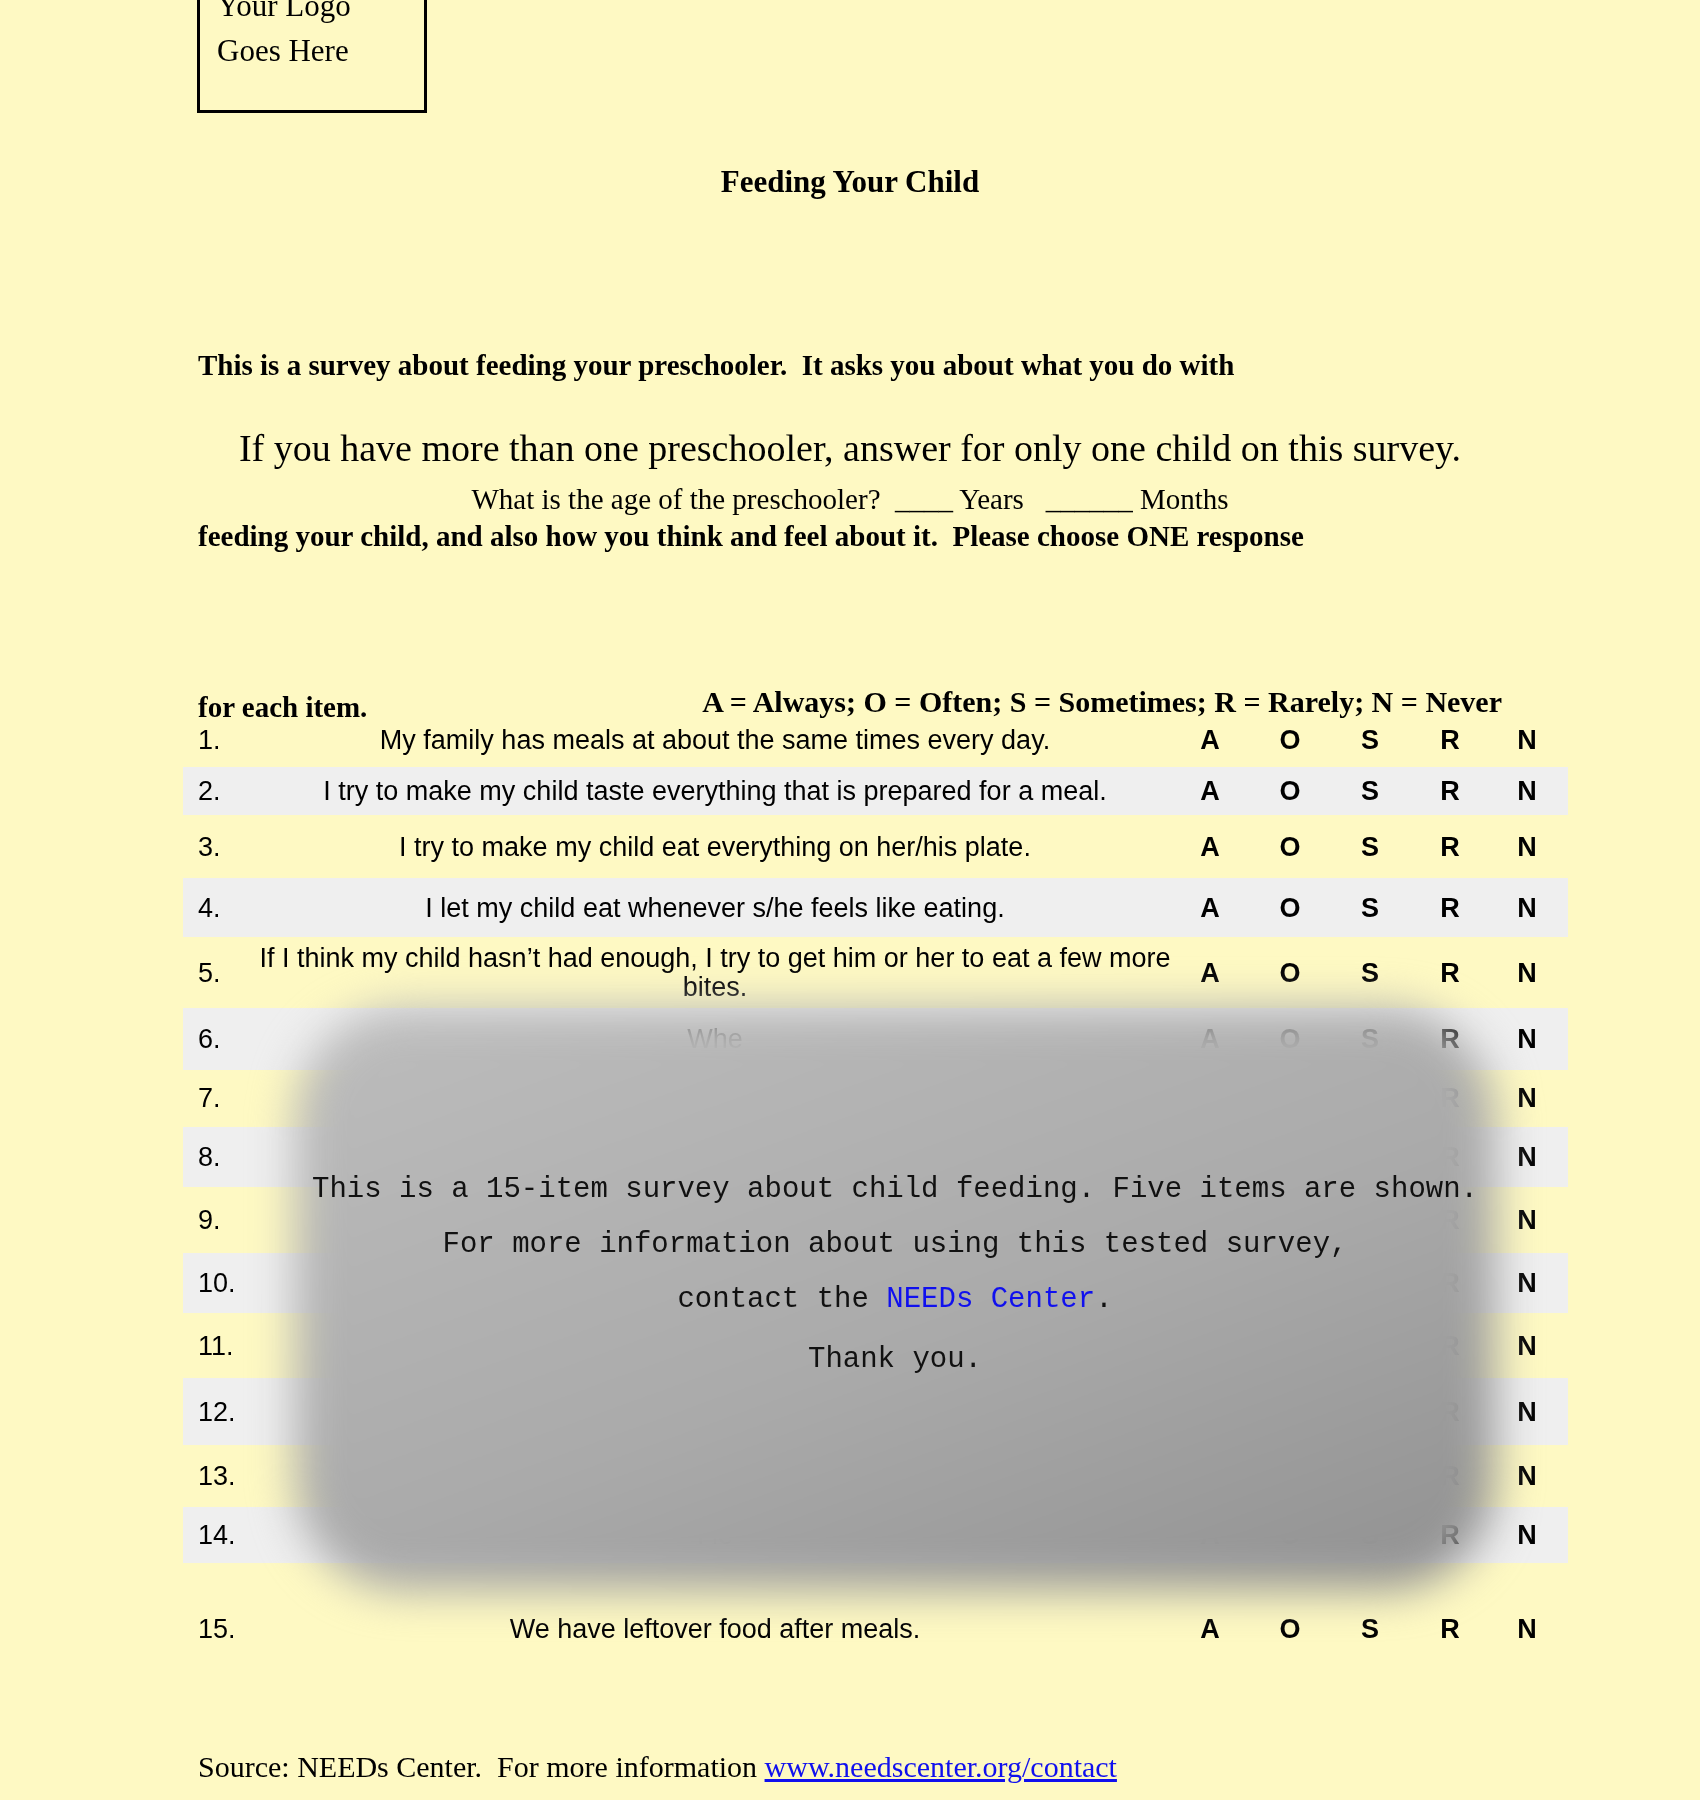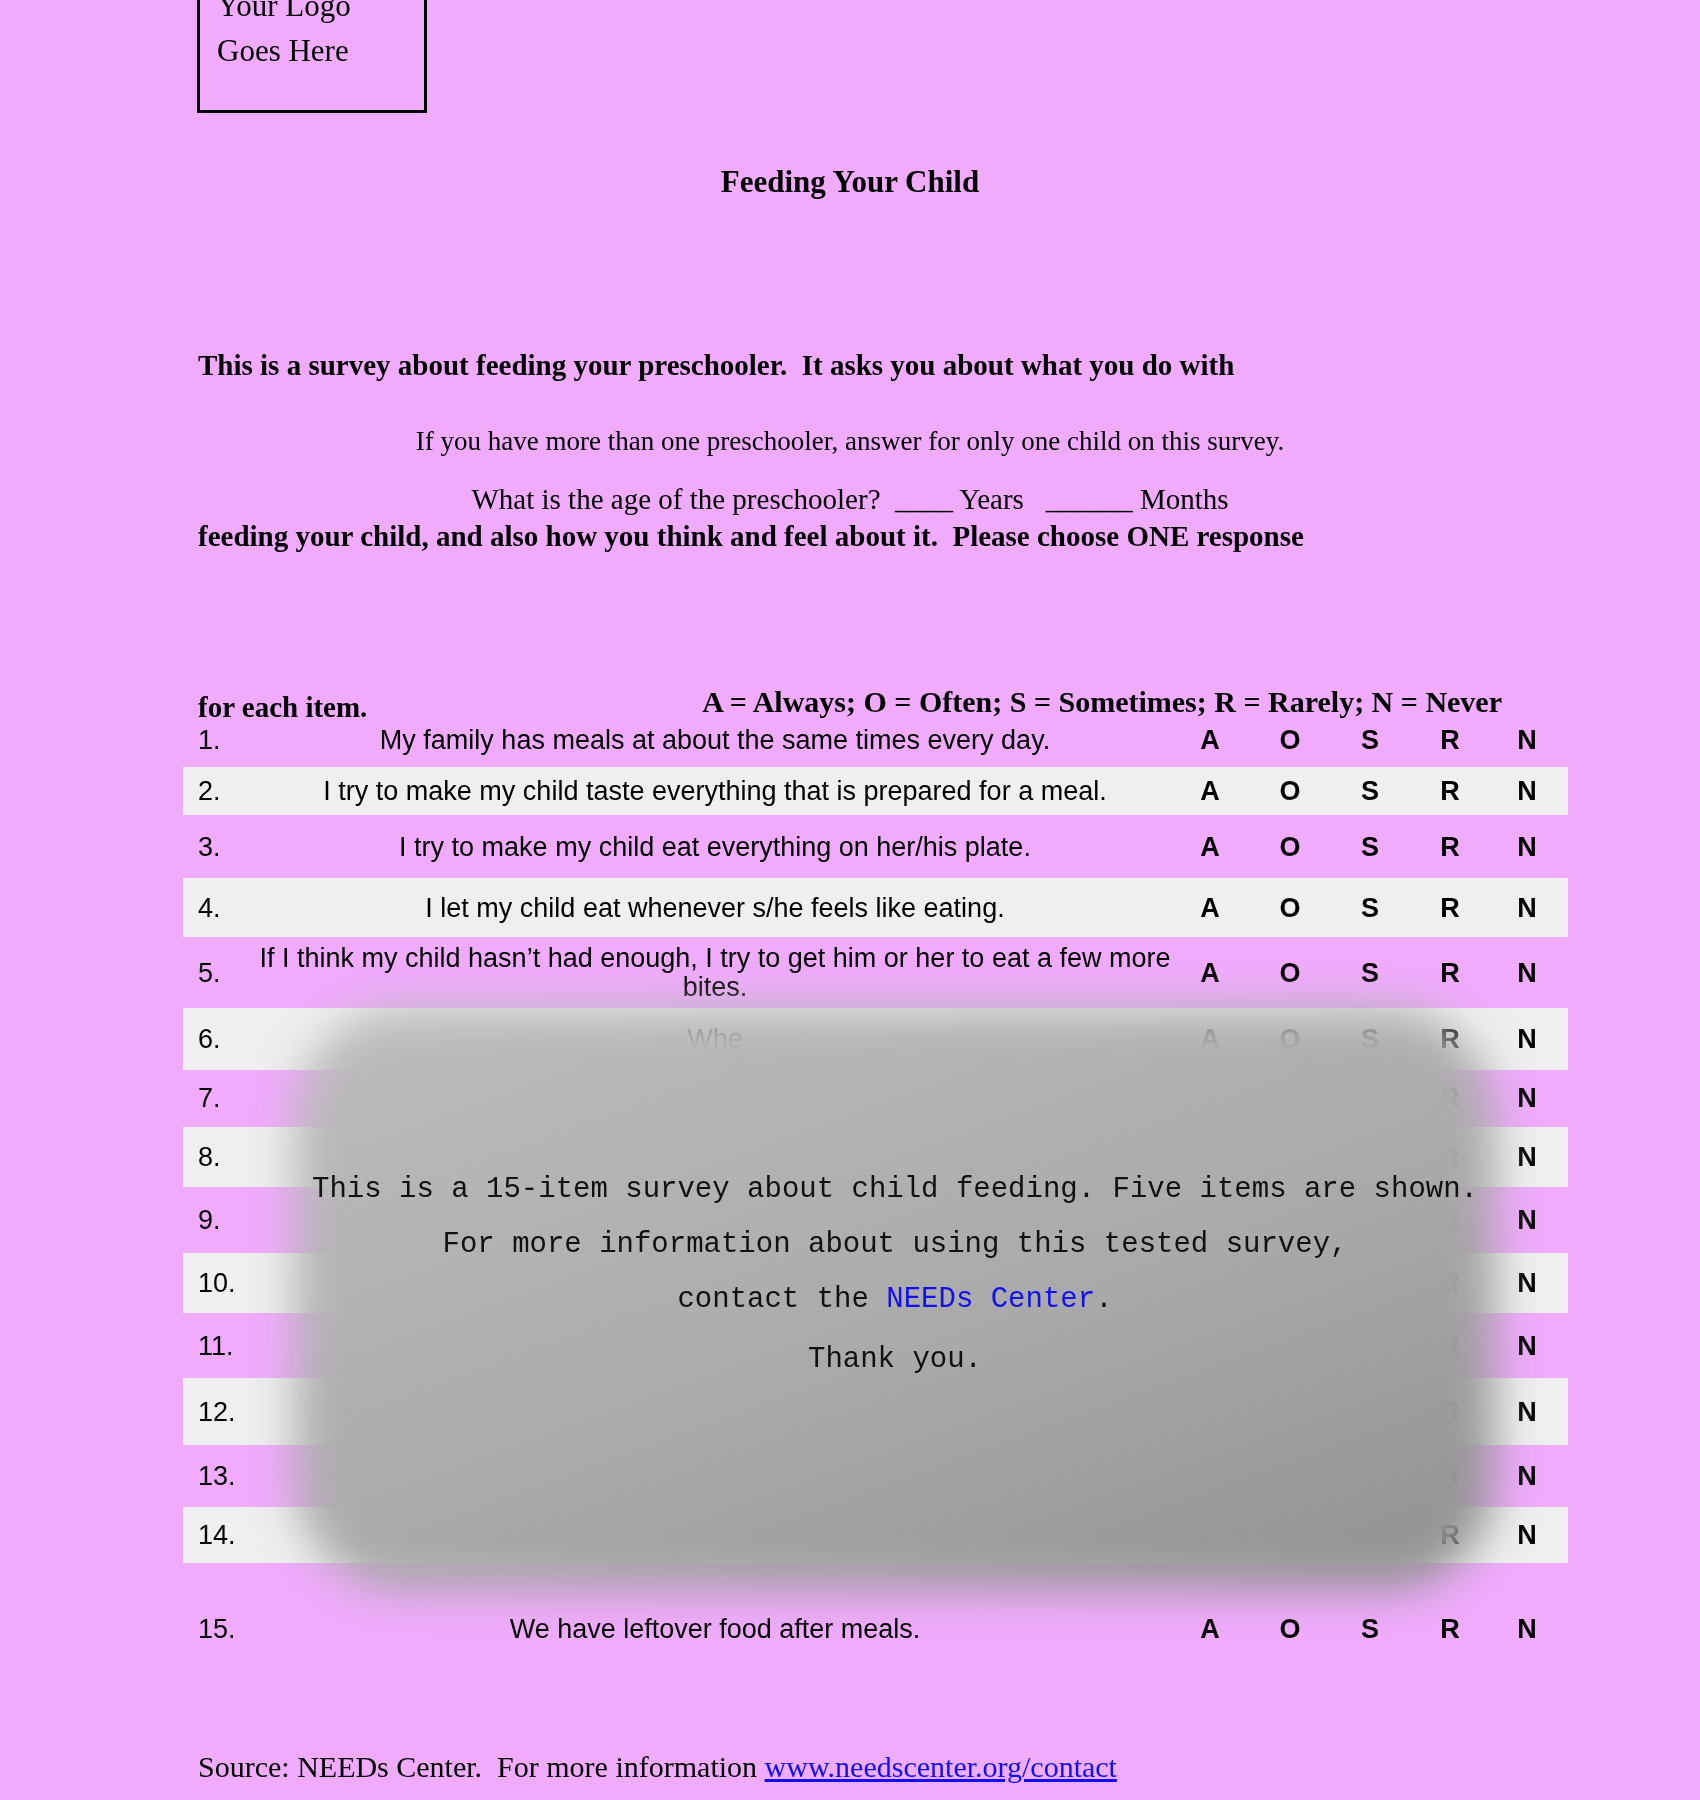--- a/index.html
+++ b/index.html
@@ -1,27 +1,27 @@
 <!DOCTYPE html>
 <html><head>
 <meta charset="utf-8">
 <style>
   html,body{margin:0;padding:0;background:#ffffff;}
-  #page{position:relative;width:1700px;height:1800px;background:#f0abfc;overflow:hidden;
+  #page{position:relative;width:1700px;height:1800px;background:#fef9c3;overflow:hidden;
         font-family:"Liberation Serif", serif;color:#000;}
 
   
   .logo-box{position:absolute;left:197px;top:-50px;width:230px;height:163px;
             border:3px solid #000;box-sizing:border-box;}
   .logo-text{padding:30px 0 0 17px;font-size:31px;line-height:45px;font-family:"Liberation Serif",serif;}
 
   
   .ccol{position:absolute;left:198px;width:1304px;text-align:center;white-space:pre-wrap;}
   .title{top:120px;font-size:31px;font-weight:bold;margin-top:44px;}
-  .note-line{top:426px;font-size:27px;}
+  .note-line{top:426px;font-size:38px;}
   .age-line{top:483px;font-size:29px;}
   .key-line{top:685px;font-size:30px;font-weight:bold;text-align:right;}
 
   .intro{position:absolute;left:198px;top:223px;width:1400px;font-size:29px;font-weight:bold;
          line-height:57px;white-space:pre-wrap;}
 
   
   .row{position:absolute;left:183px;width:1385px;font-family:"Liberation Sans",sans-serif;}
   .row.striped{background:#efefef;}
   .num{position:absolute;left:15px;top:50%;transform:translateY(-50%);font-size:27px;}

